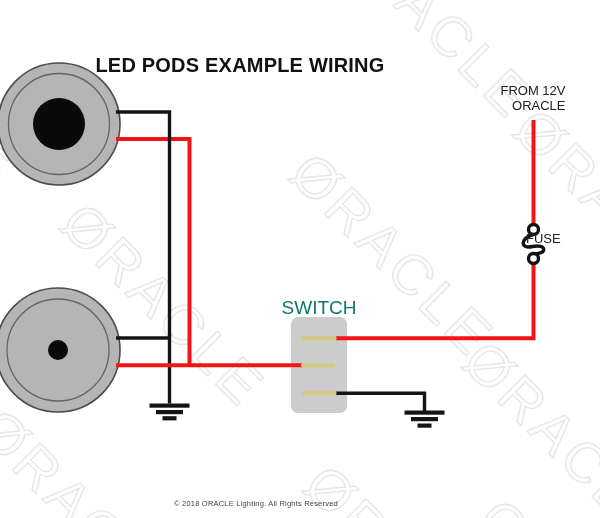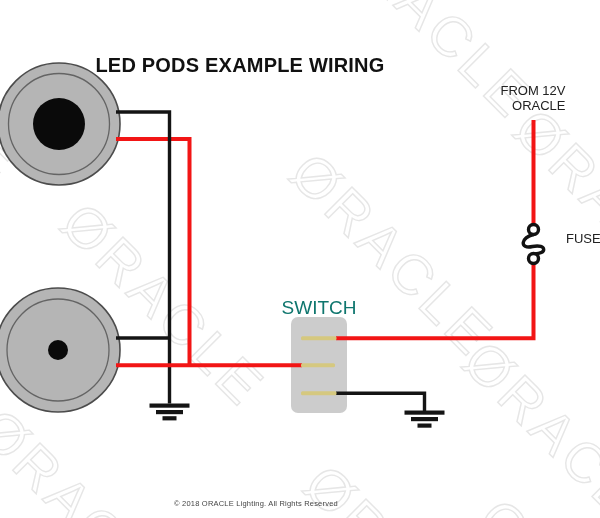--- a/index.html
+++ b/index.html
@@ -22,21 +22,21 @@
   
   .lbl{position:absolute;z-index:2;}
   .title{
     left:0;top:54px;width:480px;text-align:center;
     font-size:20px;font-weight:700;letter-spacing:.2px;color:#111;
   }
   .source{
     left:533px;top:84px;transform:translateX(-50%);
     text-align:right;font-size:13px;line-height:14.5px;color:#222;white-space:nowrap;
   }
-  .fuse{left:526px;top:231px;font-size:13px;color:#222;margin-left:40px;}
+  .fuse{left:526px;top:231px;font-size:13px;color:#222;}
   .switch{
     left:319px;top:297px;transform:translateX(-50%);
     font-size:19px;color:#0f766e;white-space:nowrap;
   }
   .groundnote{
     left:455px;top:433px;transform:translateX(-50%);
     text-align:center;font-size:13.5px;line-height:15.5px;color:#222;white-space:nowrap;
   }
   .copyright{
     left:0;top:499px;width:512px;text-align:center;

